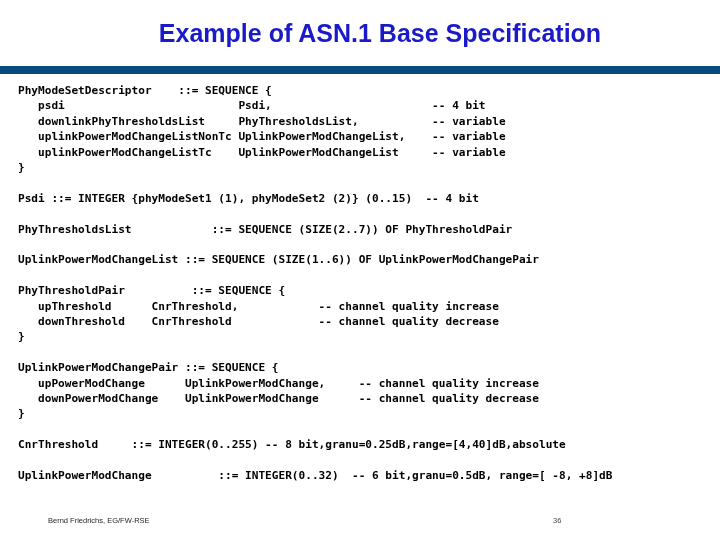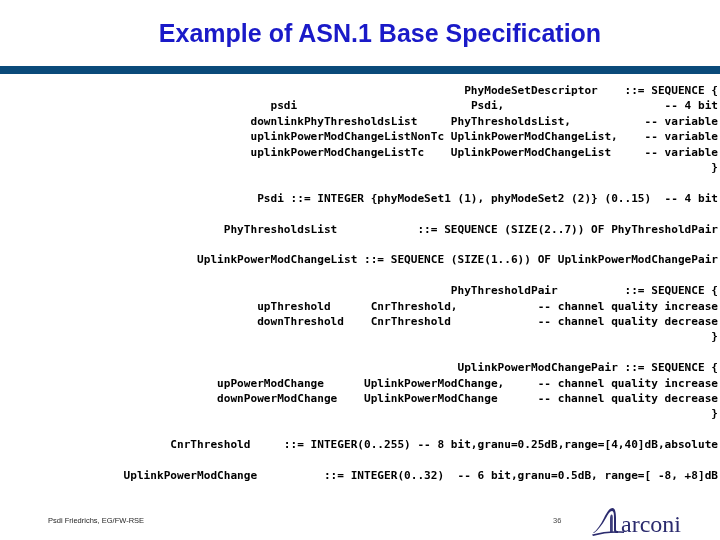--- a/index.html
+++ b/index.html
@@ -58,21 +58,20 @@
     font-size: 11.1px;
     font-weight: bold;
     color: #000000;
     line-height: 15.4px;
     white-space: pre;
     letter-spacing: 0px;
   }
   .code-line {
     white-space: pre;
     min-height: 15.4px;
-    text-align: right;
   }
   .code-line.blank {
     height: 15.4px;
   }
   
   .footer {
     position: absolute;
     left: 0;
     top: 505px;
     width: 720px;
@@ -114,28 +113,17 @@
 
   <div class="title-area">
     <div class="slide-title">Example of ASN.1 Base Specification</div>
   </div>
 
   <div class="title-rule"></div>
 
   <div class="code-body" id="code-body"><div class="code-line">PhyModeSetDescriptor    ::= SEQUENCE {</div><div class="code-line">   psdi                          Psdi,                        -- 4 bit</div><div class="code-line">   downlinkPhyThresholdsList     PhyThresholdsList,           -- variable</div><div class="code-line">   uplinkPowerModChangeListNonTc UplinkPowerModChangeList,    -- variable</div><div class="code-line">   uplinkPowerModChangeListTc    UplinkPowerModChangeList     -- variable</div><div class="code-line">}</div><div class="code-line blank">&nbsp;</div><div class="code-line">Psdi ::= INTEGER {phyModeSet1 (1), phyModeSet2 (2)} (0..15)  -- 4 bit</div><div class="code-line blank">&nbsp;</div><div class="code-line">PhyThresholdsList            ::= SEQUENCE (SIZE(2..7)) OF PhyThresholdPair</div><div class="code-line blank">&nbsp;</div><div class="code-line">UplinkPowerModChangeList ::= SEQUENCE (SIZE(1..6)) OF UplinkPowerModChangePair</div><div class="code-line blank">&nbsp;</div><div class="code-line">PhyThresholdPair          ::= SEQUENCE {</div><div class="code-line">   upThreshold      CnrThreshold,            -- channel quality increase</div><div class="code-line">   downThreshold    CnrThreshold             -- channel quality decrease</div><div class="code-line">}</div><div class="code-line blank">&nbsp;</div><div class="code-line">UplinkPowerModChangePair ::= SEQUENCE {</div><div class="code-line">   upPowerModChange      UplinkPowerModChange,     -- channel quality increase</div><div class="code-line">   downPowerModChange    UplinkPowerModChange      -- channel quality decrease</div><div class="code-line">}</div><div class="code-line blank">&nbsp;</div><div class="code-line">CnrThreshold     ::= INTEGER(0..255) -- 8 bit,granu=0.25dB,range=[4,40]dB,absolute</div><div class="code-line blank">&nbsp;</div><div class="code-line">UplinkPowerModChange          ::= INTEGER(0..32)  -- 6 bit,granu=0.5dB, range=[ -8, +8]dB</div></div>
 
   <div class="footer">
-    <div class="footer-author">Psdi Friedrichs, EG/FW-RSE</div>
+    <div class="footer-author">Bernd Friedrichs, EG/FW-RSE</div>
     <div class="footer-pagenum">36</div>
-    <div class="logo">
-      <svg viewBox="0 0 120 32" width="120" height="32" aria-hidden="true">
-
-        <path d="M6 27 C10 24 14 19 18 12 C20 8 22 5 24 5 C26 5 26 9 26 13 L26 24 C26 26 27 27 28 27 L30 27 L30 25 L29 25 C28.4 25 28 24.6 28 23.6 L28 12 C28 6 27 2 24.5 2 C21.5 2 19 6 16 12 C12.5 19 9 24 5 27 Z" fill="#2b2b6e"></path>
-        <path d="M22 26 L22 13 C22 10 22.6 8.5 23.6 8.5 C24.4 8.5 24.8 9.6 24.8 12 L24.8 26 Z" fill="#2b2b6e" opacity="0.9"></path>
-
-        <path d="M4 28.5 C14 25.5 26 24.5 36 25.5 L36 27 C26 26 15 27 5 30 Z" fill="#2b2b6e"></path>
-
-        <text x="33" y="26" font-family="'Liberation Serif', serif" font-size="24" fill="#2b2b6e">arconi</text>
-      </svg>
-    </div>
   </div>
 
 </div>
 
 </body></html>

